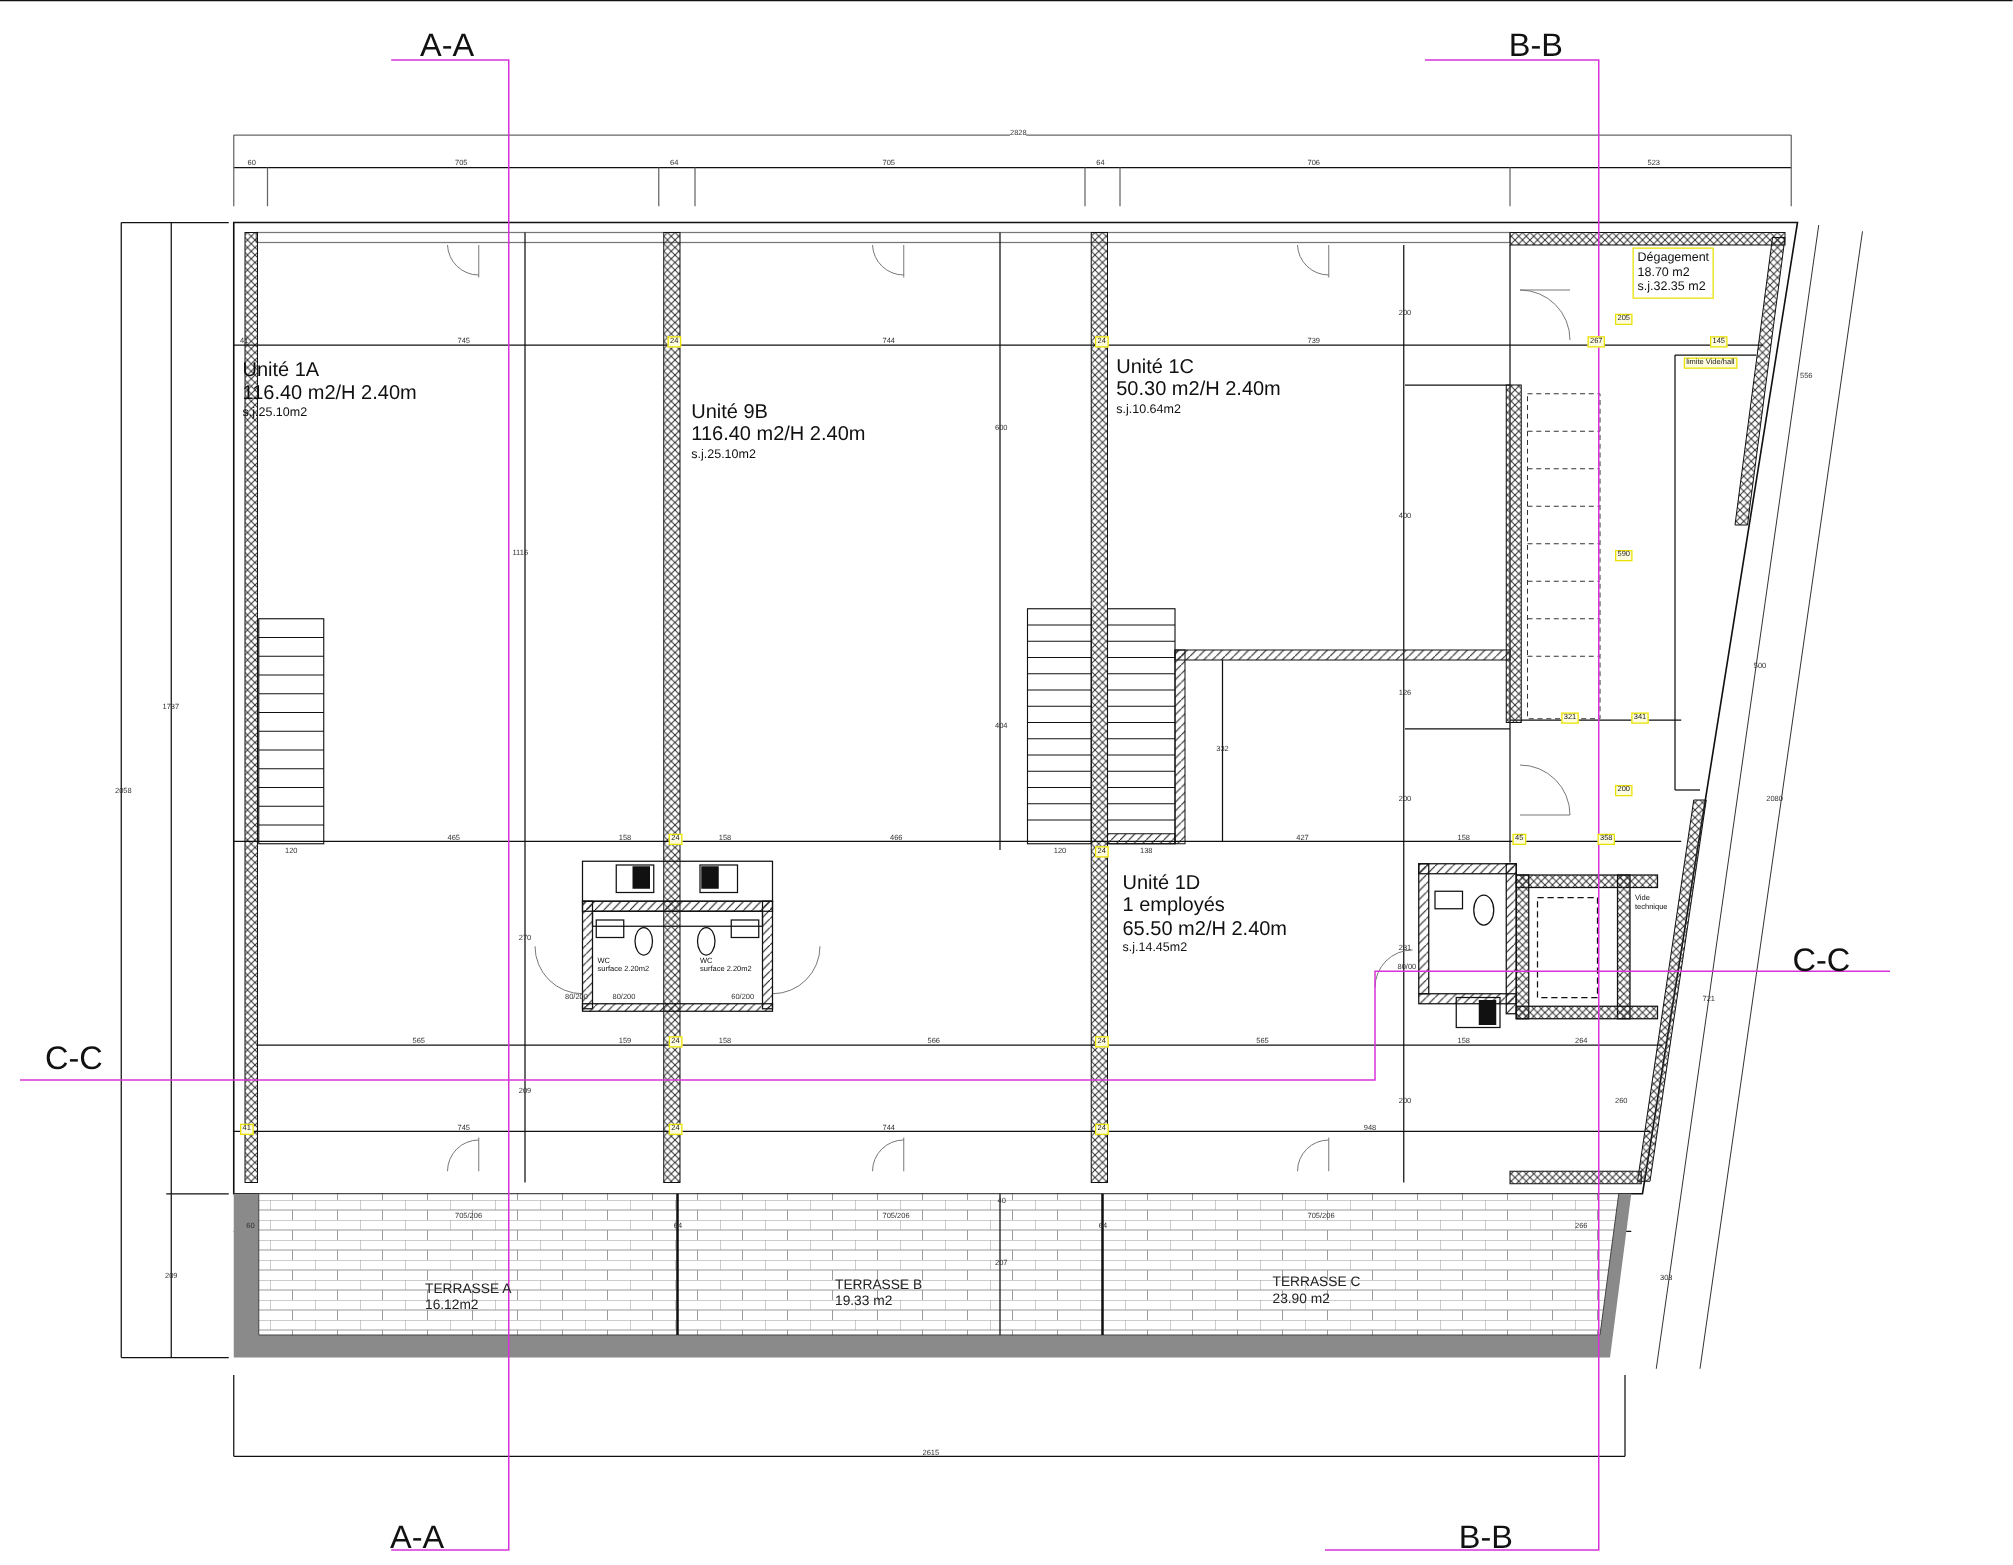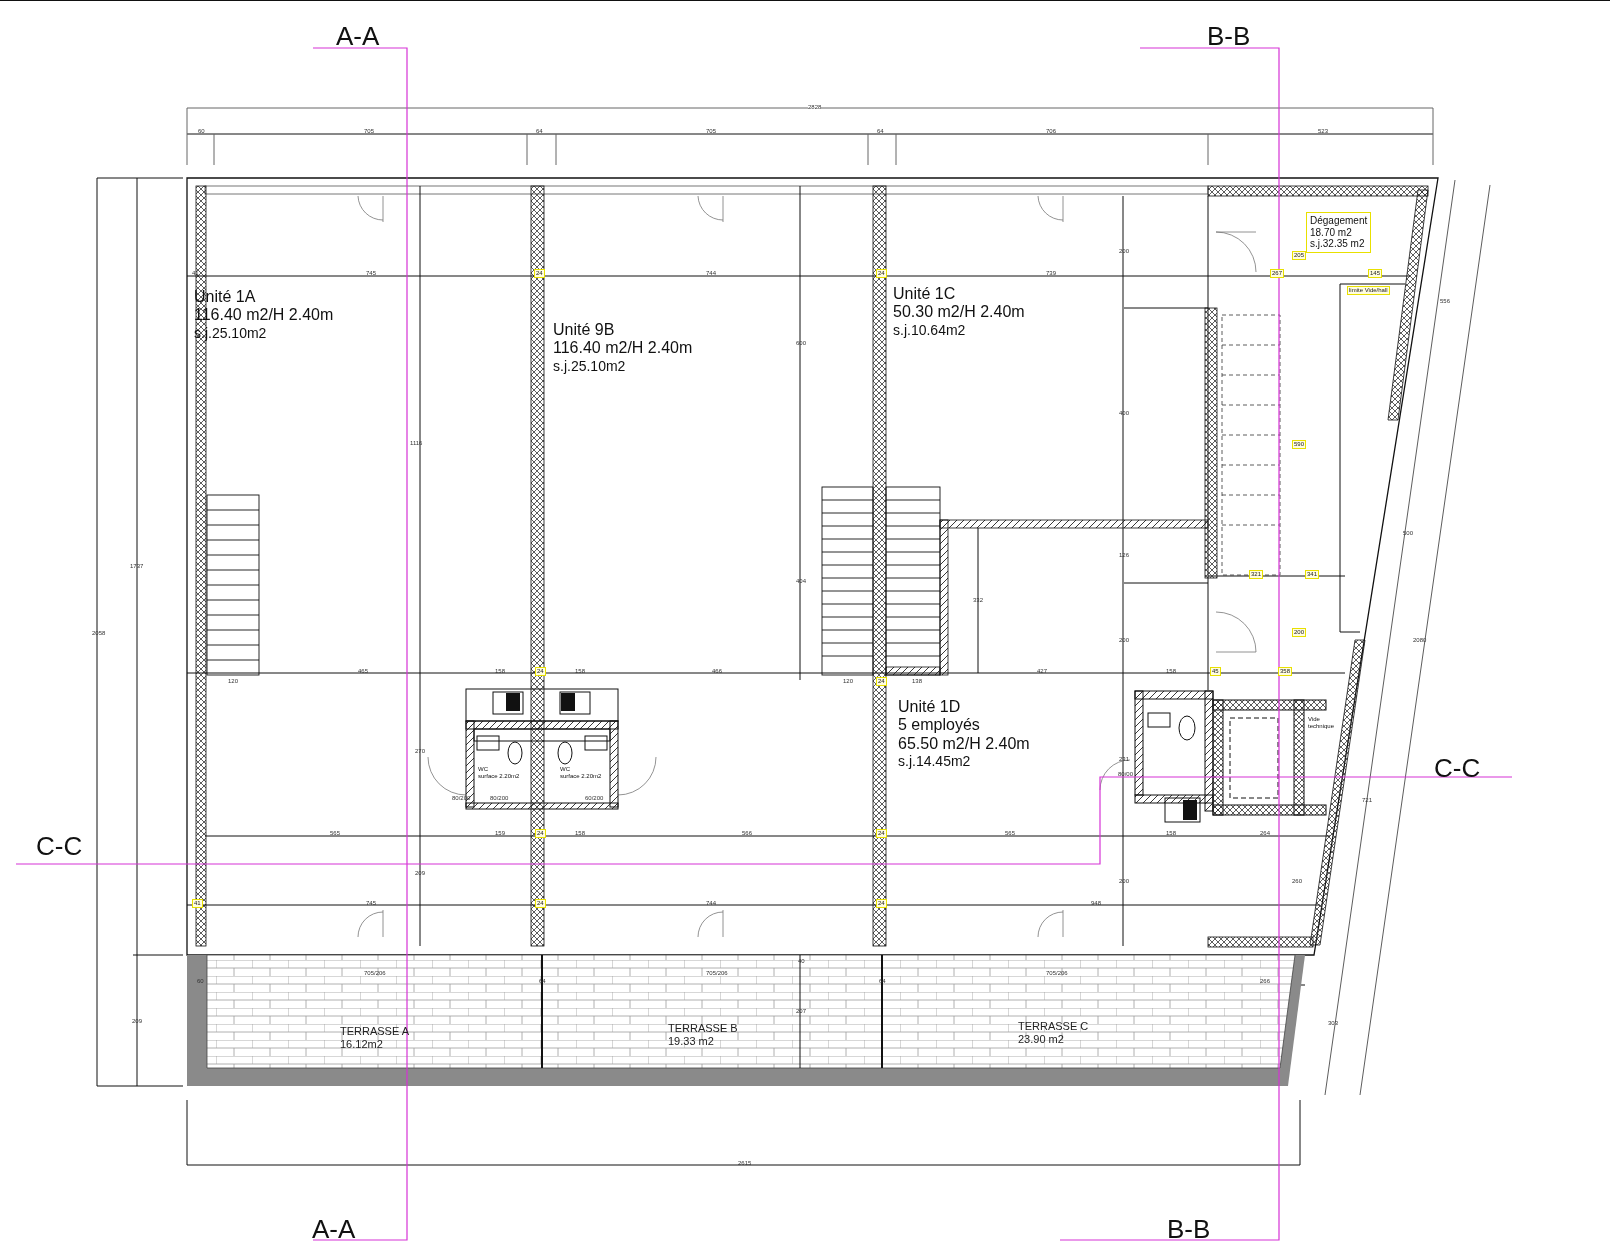--- a/index.html
+++ b/index.html
@@ -1,21 +1,21 @@
 <!DOCTYPE html>
 <html><head>
 <meta charset="utf-8">
 <style>
   html, body { margin:0; padding:0; background:#fff; }
   body { width:1610px; height:1252px; position:relative; overflow:hidden; font-family:"Liberation Sans", sans-serif; }
   #plan { position:absolute; left:0; top:0; width:1610px; height:1252px; }
   .lbl { position:absolute; color:#111; white-space:nowrap; font-family:"Liberation Sans", sans-serif; line-height:1.15; }
   .unit-title { font-size:16px; }
   .unit-area { font-size:16px; }
-  .unit-sj { font-size:14px; }
+  .unit-sj { font-size:10px; }
   .section { font-size:26px; color:#111; }
   .dim { font-size:6px; color:#333; }
   .dimb { font-size:6px; color:#333; background:#fff; }
   .ydim { font-size:6px; color:#222; border:1px solid #e8e000; background:#fffde0; padding:0 1px; }
   .terr { font-size:11px; color:#222; }
   .wc { font-size:6px; color:#111; }
   .degag { font-size:10px; border:1px solid #e8e000; padding:2px 3px; background:#fff; }
   .small { font-size:6px; }
   .topbar { position:absolute; left:0; top:0; width:1610px; height:1px; background:#111; }
 </style>
@@ -248,26 +248,26 @@
   <div class="unit-area">116.40 m2/H 2.40m</div>
   <div class="unit-sj">s.j.25.10m2</div>
 </div>
 <div class="lbl" style="left:893px;top:285px">
   <div class="unit-title">Unité 1C</div>
   <div class="unit-area">50.30 m2/H 2.40m</div>
   <div class="unit-sj">s.j.10.64m2</div>
 </div>
 <div class="lbl" style="left:898px;top:698px">
   <div class="unit-title">Unité 1D</div>
-  <div class="unit-title">5 employés</div>
+  <div class="unit-title">1 employés</div>
   <div class="unit-area">65.50 m2/H 2.40m</div>
   <div class="unit-sj">s.j.14.45m2</div>
 </div>
 
-<div class="lbl degag" style="left:1306px;top:212px">
+<div class="lbl degag" style="left:1306px;top:198px">
   <div>Dégagement</div>
   <div>18.70 m2</div>
   <div>s.j.32.35 m2</div>
 </div>
 <div class="lbl ydim" style="left:1347px;top:286px">limite Vide/hall</div>
 <div class="lbl small" style="left:1308px;top:716px">
   <div>Vide</div>
   <div>technique</div>
 </div>
 

